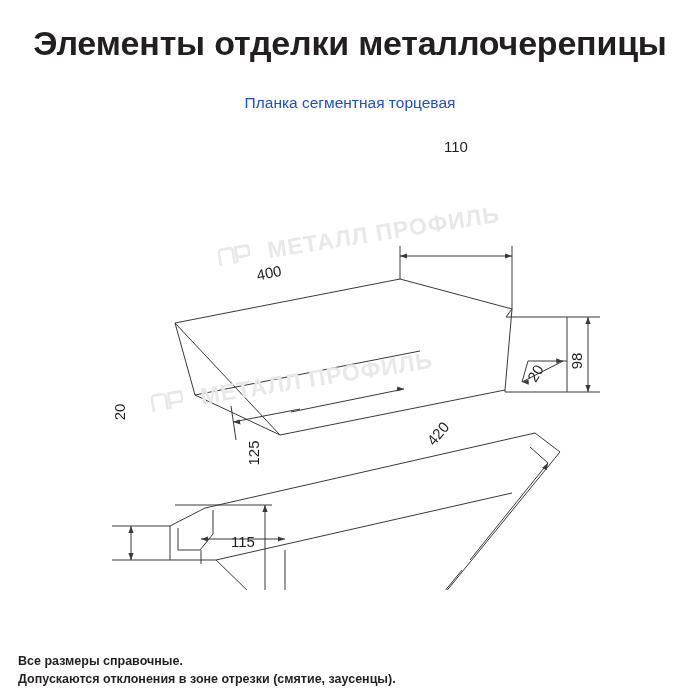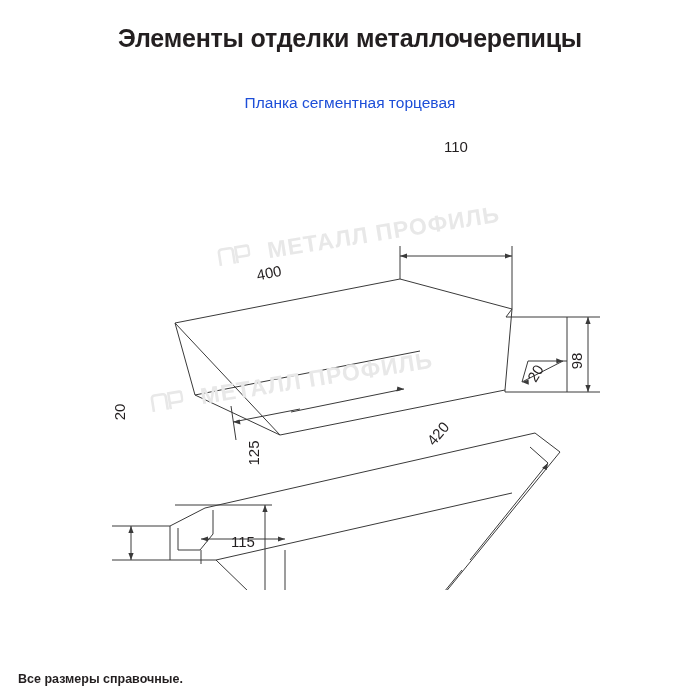--- a/index.html
+++ b/index.html
@@ -18,21 +18,21 @@
   .page {
     position: absolute;
     inset: 0;
   }
   .title {
     position: absolute;
     top: 24px;
     left: 0;
     width: 700px;
     text-align: center;
-    font-size: 25px;
+    font-size: 34px;
     font-weight: bold;
     letter-spacing: -0.2px;
     color: #231f20;
   }
   .subtitle {
     position: absolute;
     top: 92px;
     left: 0;
     width: 700px;
     text-align: center;
@@ -229,15 +229,16 @@
           <path d="M3,19 L3,6 Q3,3 6,3 L14,3 Q17,3 17,6 L17,19"></path>
           <path d="M20,19 L20,3 L31,3 Q33,3 33,6 L33,10 Q33,13 31,13 L20,13"></path>
         </g>
       </svg>
     </span>
     <span>МЕТАЛЛ ПРОФИЛЬ</span>
   </div>
 
   <div class="footnotes">
     <div>Все размеры справочные.</div>
+    <div>Допускаются отклонения в зоне отрезки (смятие, заусенцы).</div>
   </div>
 
 </div>
 
 </body></html>

